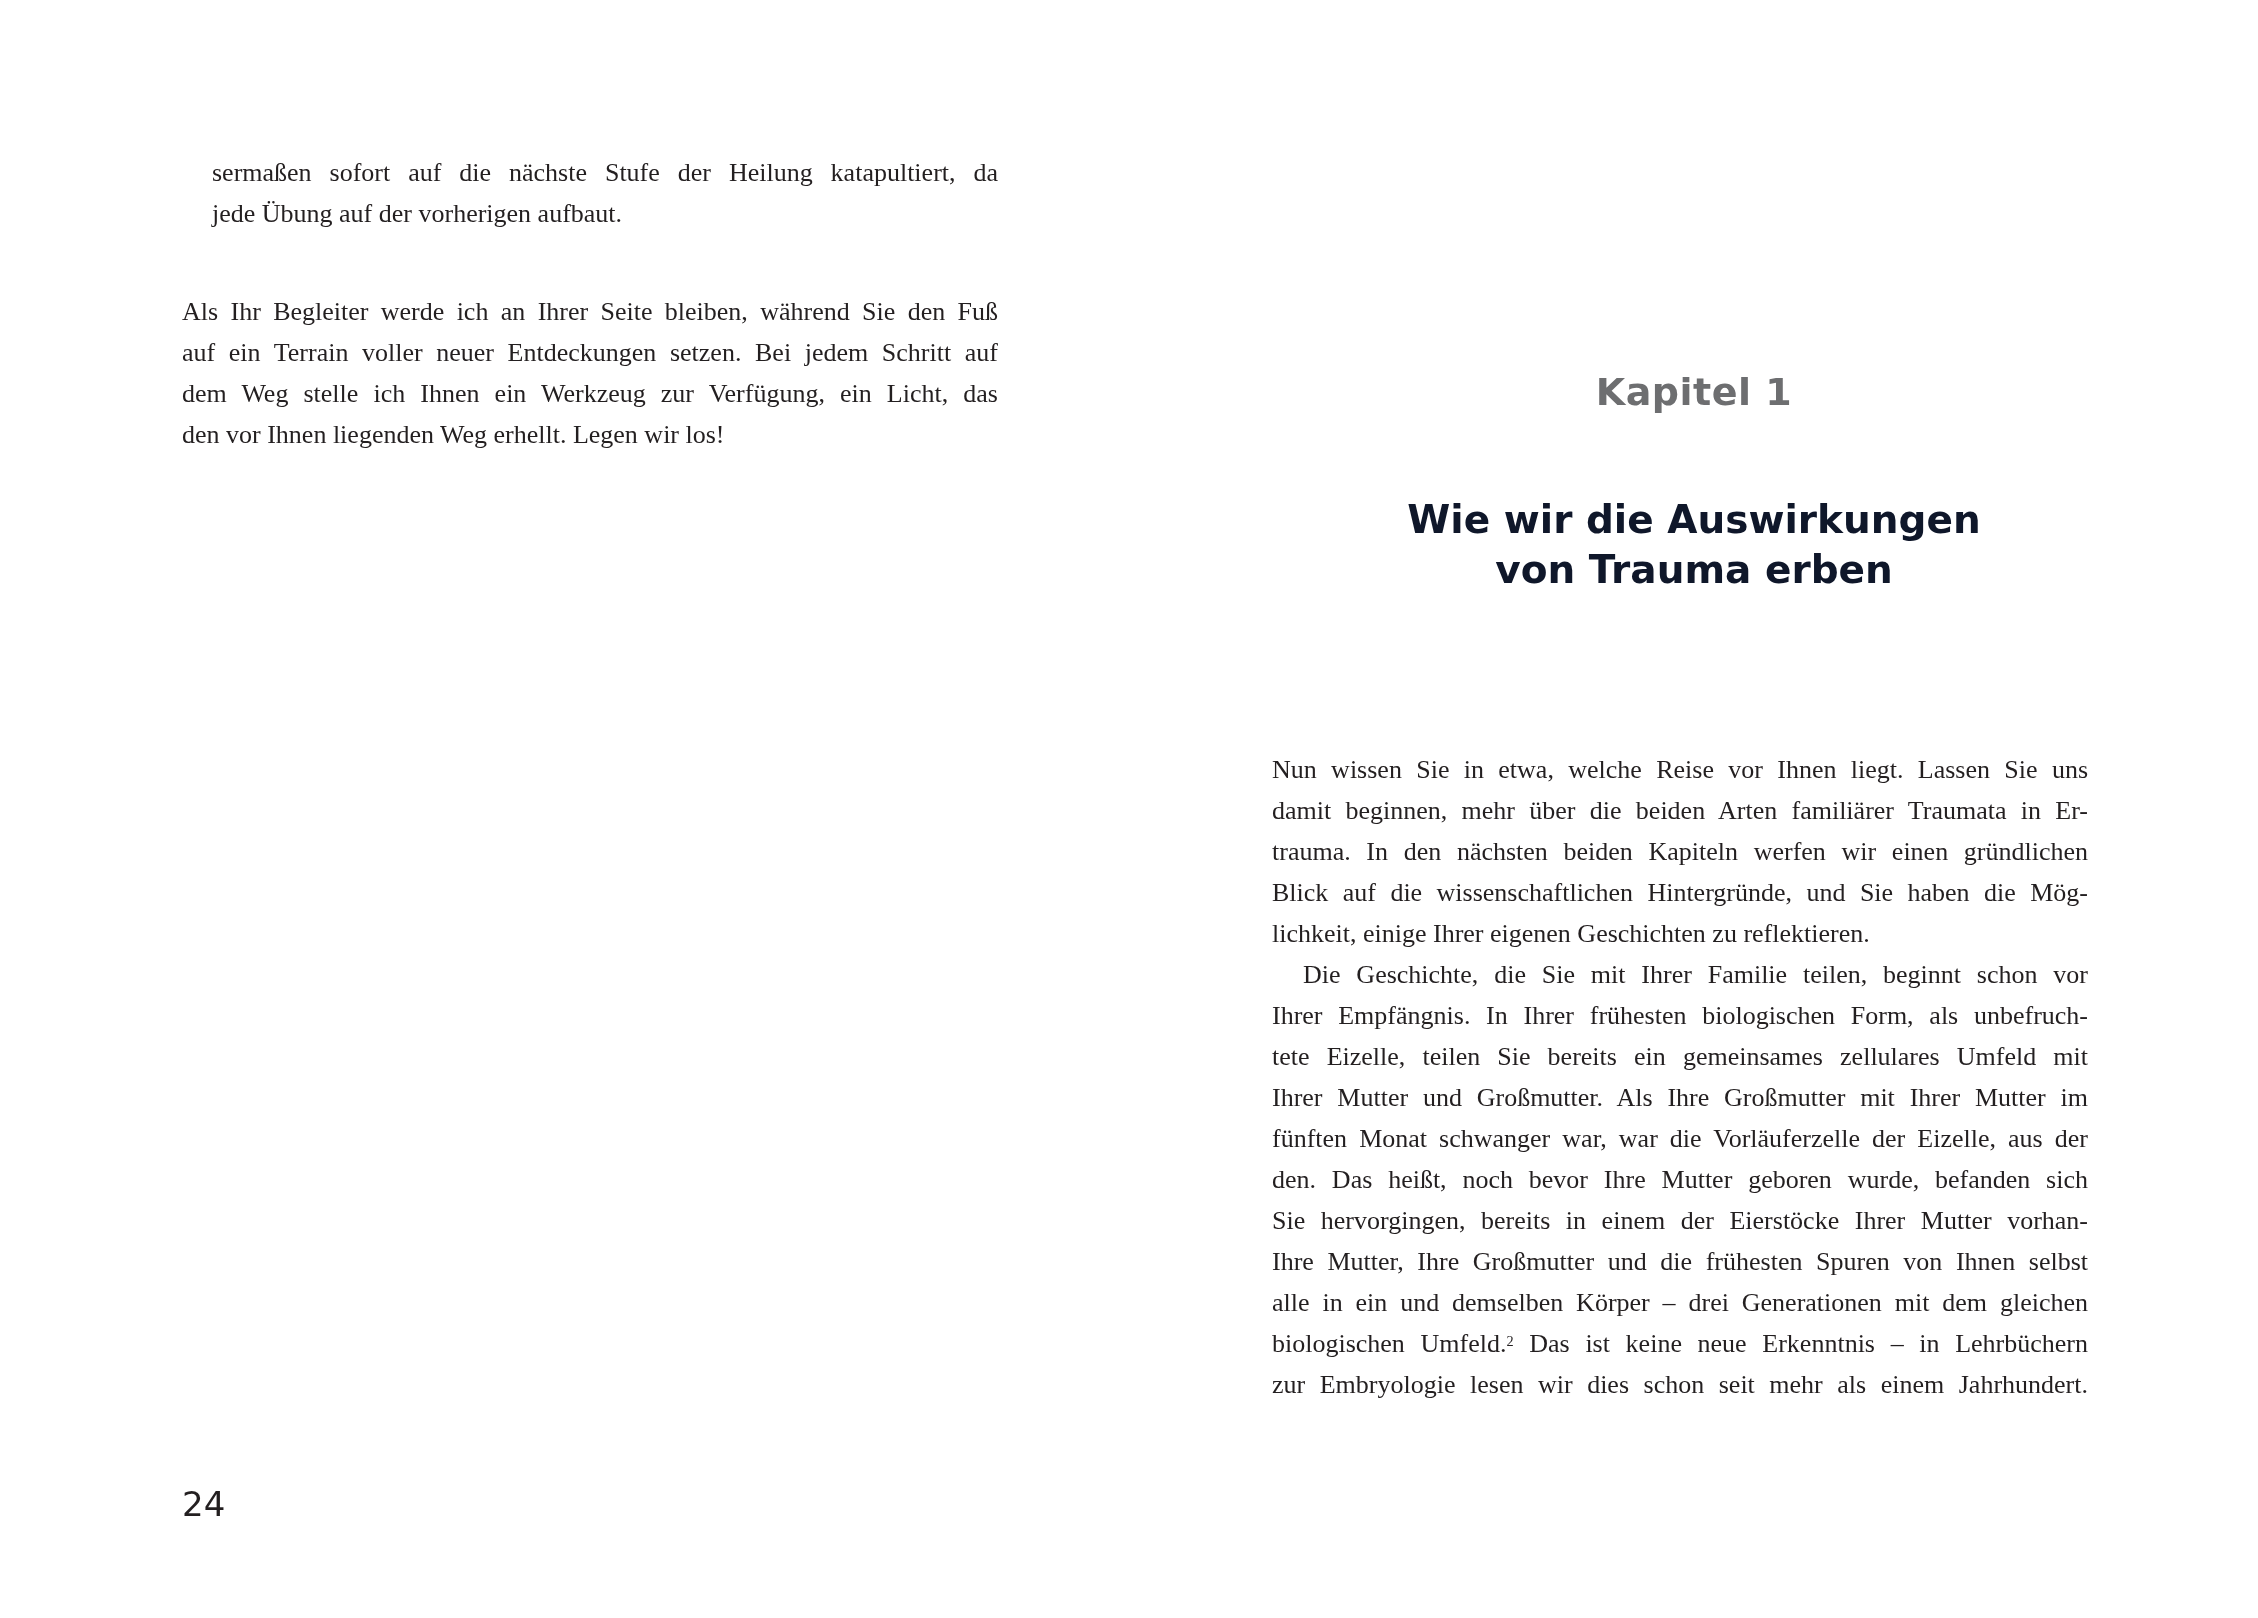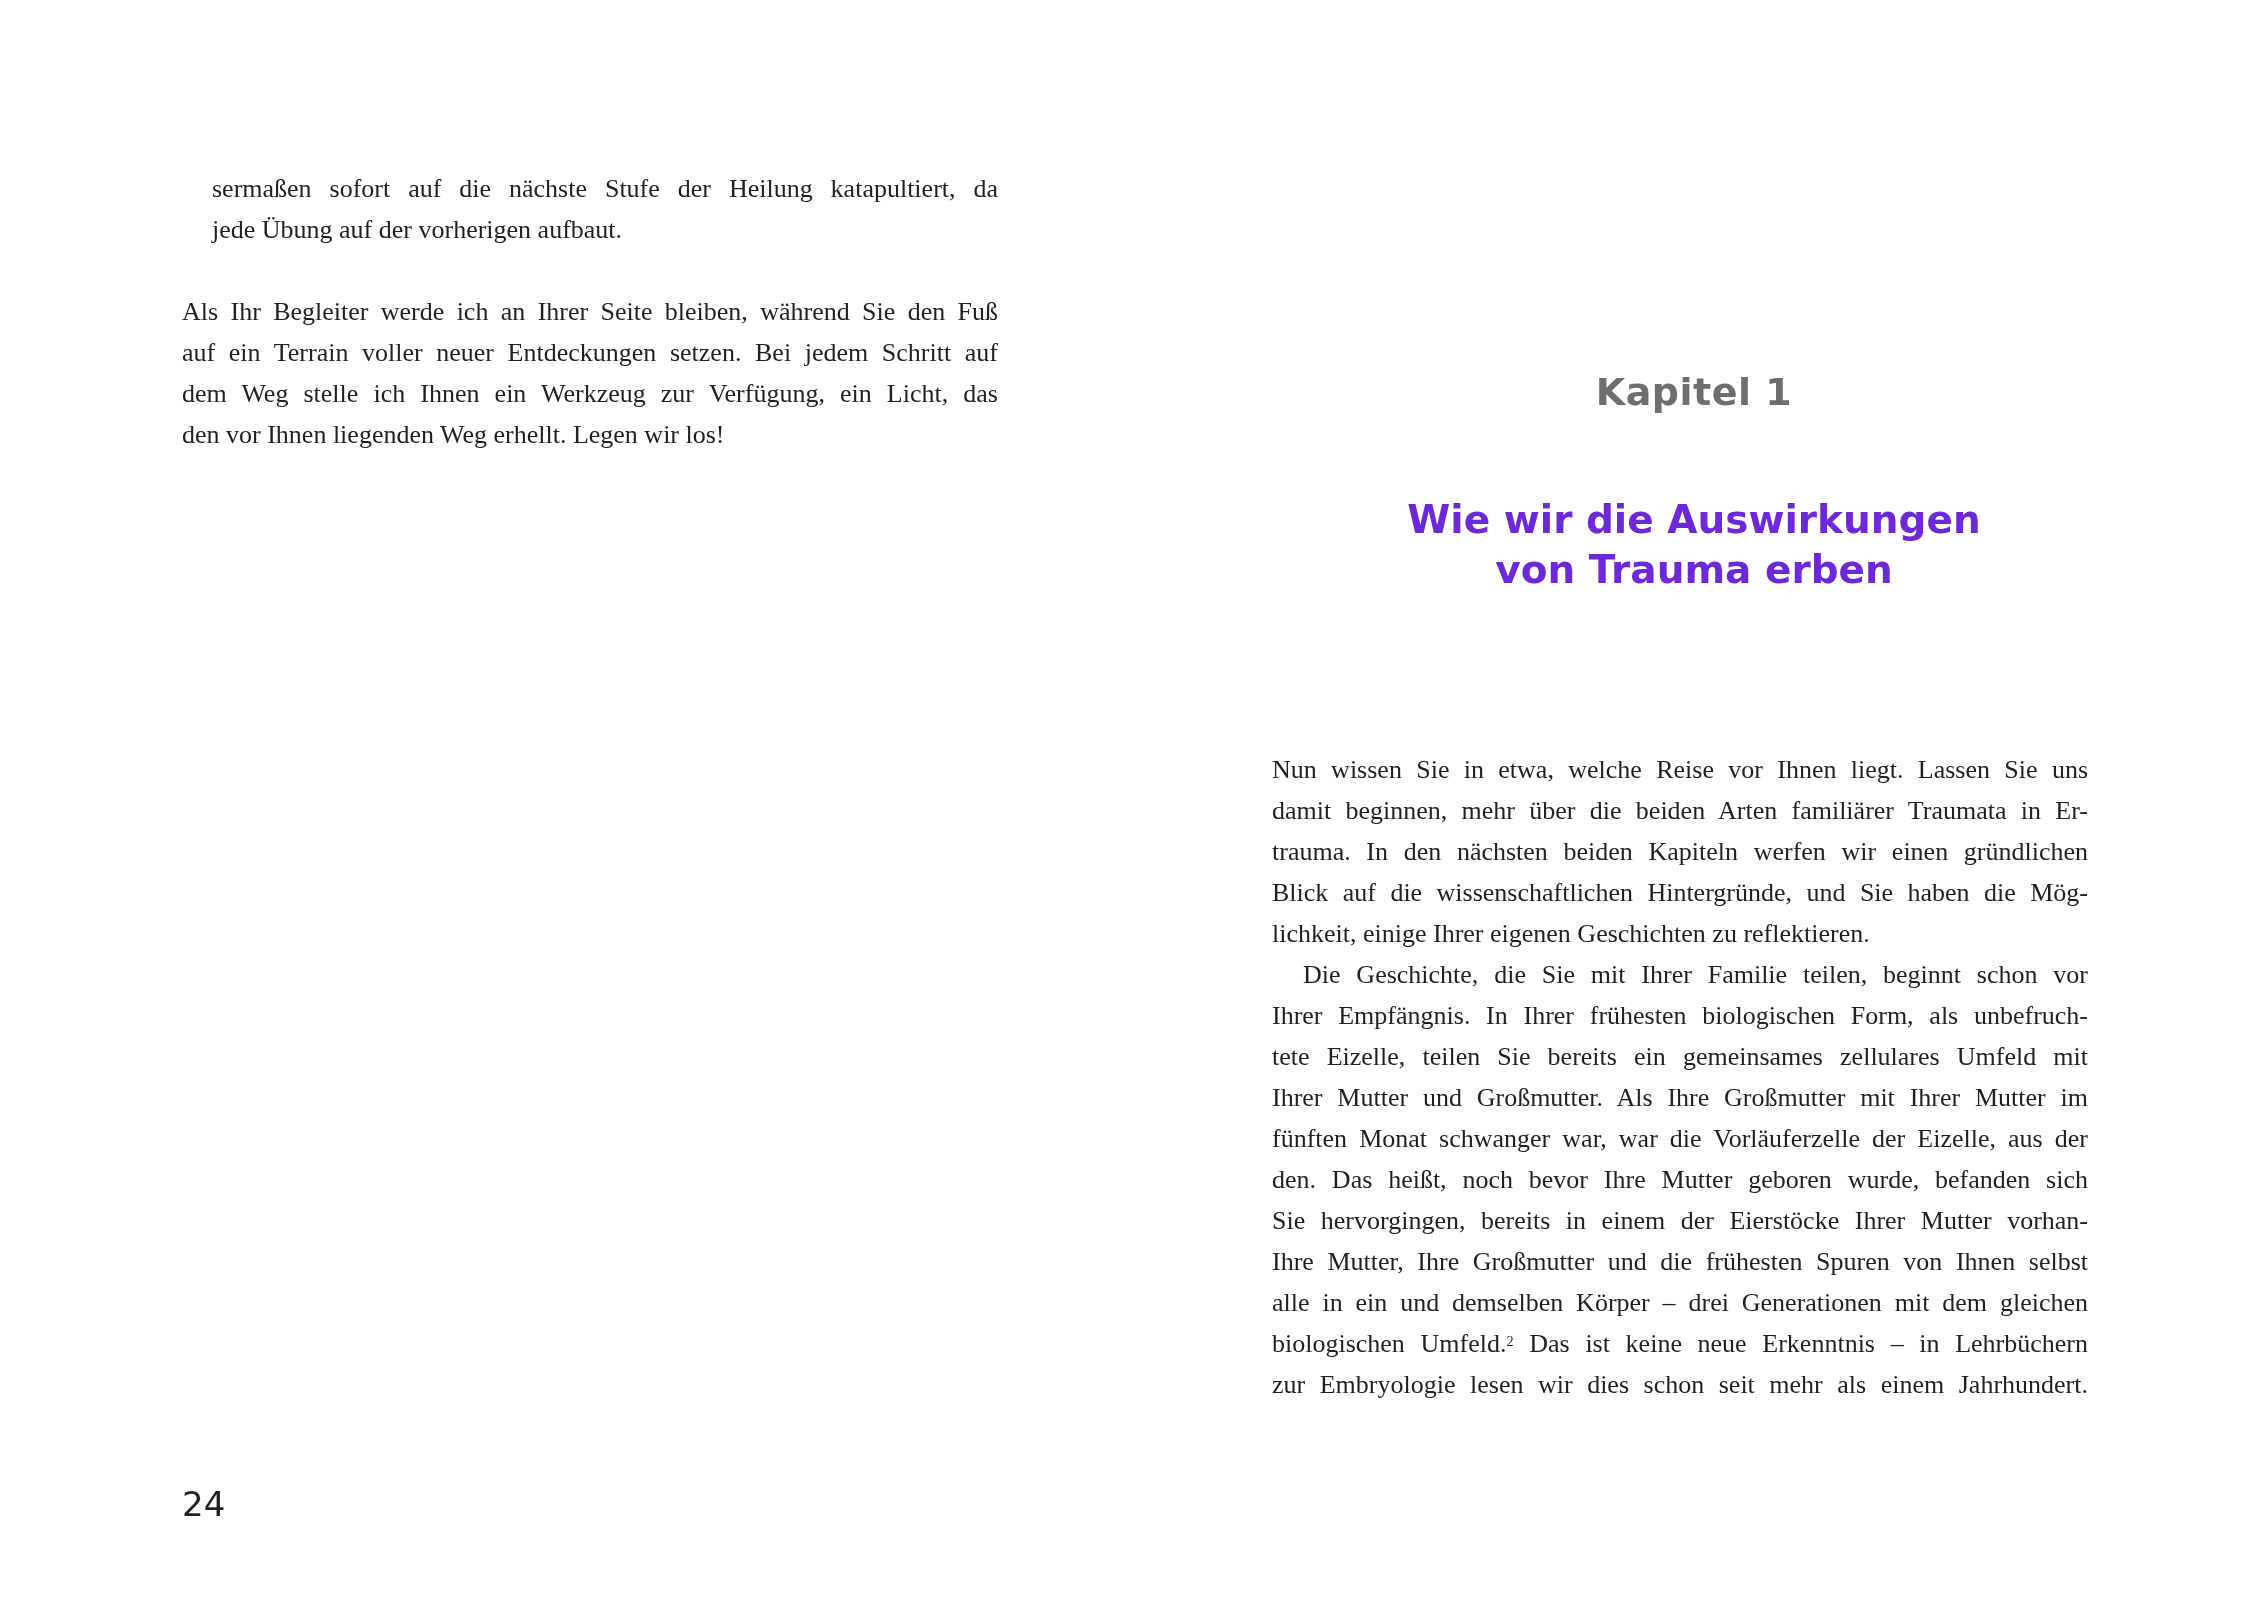--- a/index.html
+++ b/index.html
@@ -42,21 +42,21 @@
       text-align-last: left;
     }
     .line.indent {
       text-indent: 31px;
     }
 
     
     .left-para-1 {
       position: absolute;
       left: 212px;
-      top: 168px;
+      top: 152px;
       width: 786px;
     }
     .left-para-2 {
       position: absolute;
       left: 182px;
       top: 291px;
       width: 816px;
     }
 
     
@@ -75,21 +75,21 @@
     .chapter-title {
       position: absolute;
       left: 0;
       width: 1130px;
       top: 483px;
       text-align: center;
       font-family: "DejaVu Sans", "Liberation Sans", sans-serif;
       font-weight: bold;
       font-size: 39px;
       line-height: 50px;
-      color: #6d28d9;
+      color: #0f172a;
     }
     .chapter-title span { display: block; }
 
     .right-body {
       position: absolute;
       left: 143px;
       top: 737px;
       width: 816px;
     }
 

